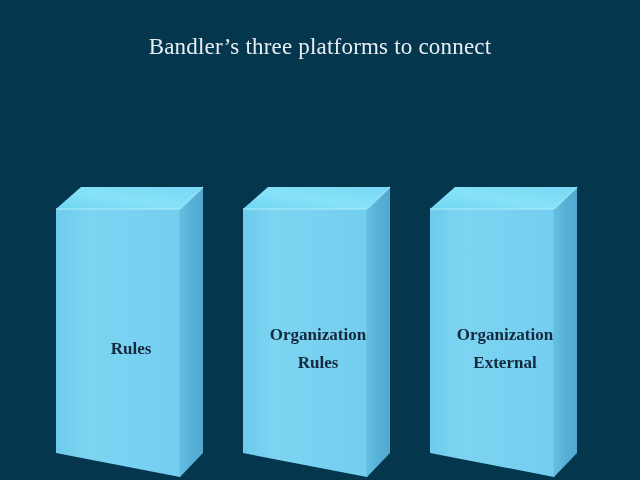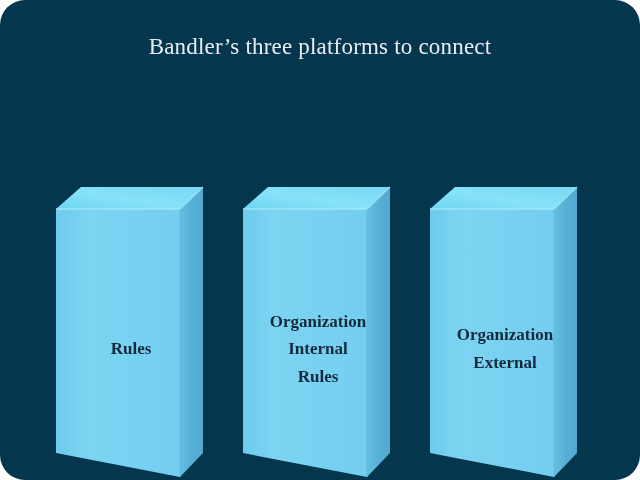--- a/index.html
+++ b/index.html
@@ -11,21 +11,20 @@
     height: 480px;
     overflow: hidden;
     font-family: "Liberation Serif", serif;
   }
   #slide {
     position: relative;
     width: 640px;
     height: 480px;
     background: #04364e;
     overflow: hidden;
-    border-radius: 25px;
   }
   #slide-title {
     position: absolute;
     left: 0;
     top: 34px;
     width: 640px;
     text-align: center;
     font-family: "Liberation Serif", serif;
     font-size: 23px;
     font-weight: 400;
@@ -127,21 +126,20 @@
         </linearGradient>
       </defs>
       <polygon points="1,23 26,1 148,1 125,23" fill="url(#g1top)"></polygon>
       <polygon points="1,23 125,23 125,291 1,267" fill="url(#g1front)"></polygon>
       <polygon points="125,23 148,1 148,267 125,291" fill="url(#g1side)"></polygon>
       <polyline points="1,23 125,23 148,1" fill="none" stroke="#a9ecfb" stroke-width="1.6" opacity="0.75"></polyline>
       <line x1="125" y1="23" x2="125" y2="291" stroke="#5fbde0" stroke-width="1.4" opacity="0.6"></line>
     </svg>
     <div class="pillar-label">
       <span>Organization</span>
-      <span>Internal</span>
       <span>Rules</span>
     </div>
   </div>
 
   <div class="pillar" id="pillar-2">
     <svg width="152" height="292" viewBox="0 0 152 292">
       <defs>
         <linearGradient id="g2top" x1="0" y1="1" x2="1" y2="0">
           <stop offset="0" stop-color="#6fd4f2"></stop>
           <stop offset="0.45" stop-color="#86e2f8"></stop>

